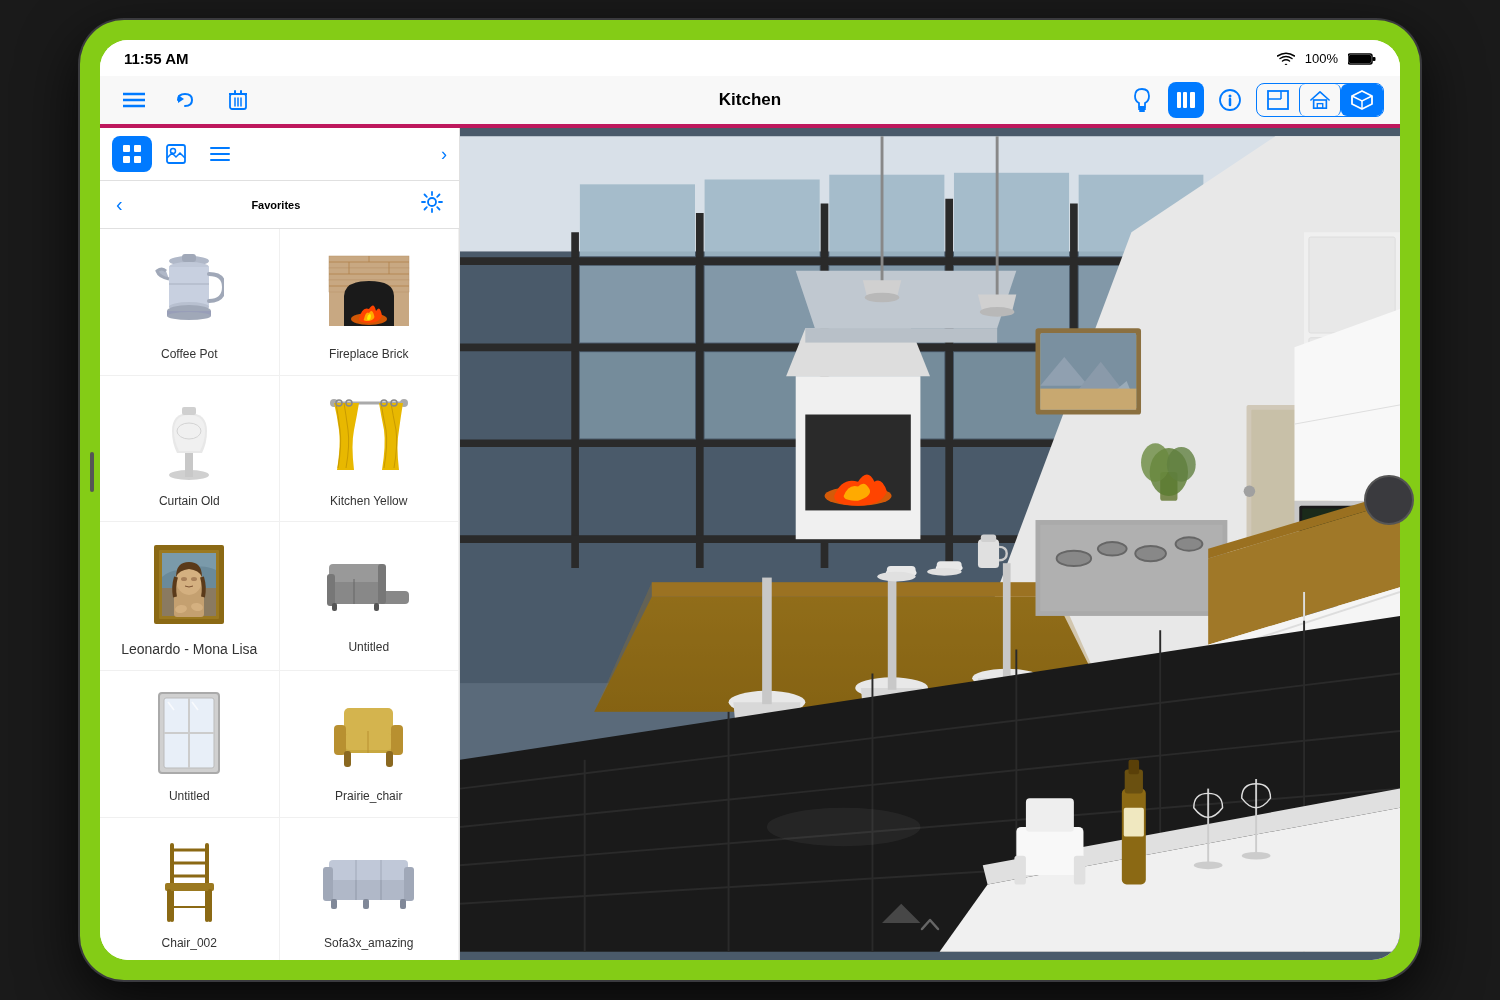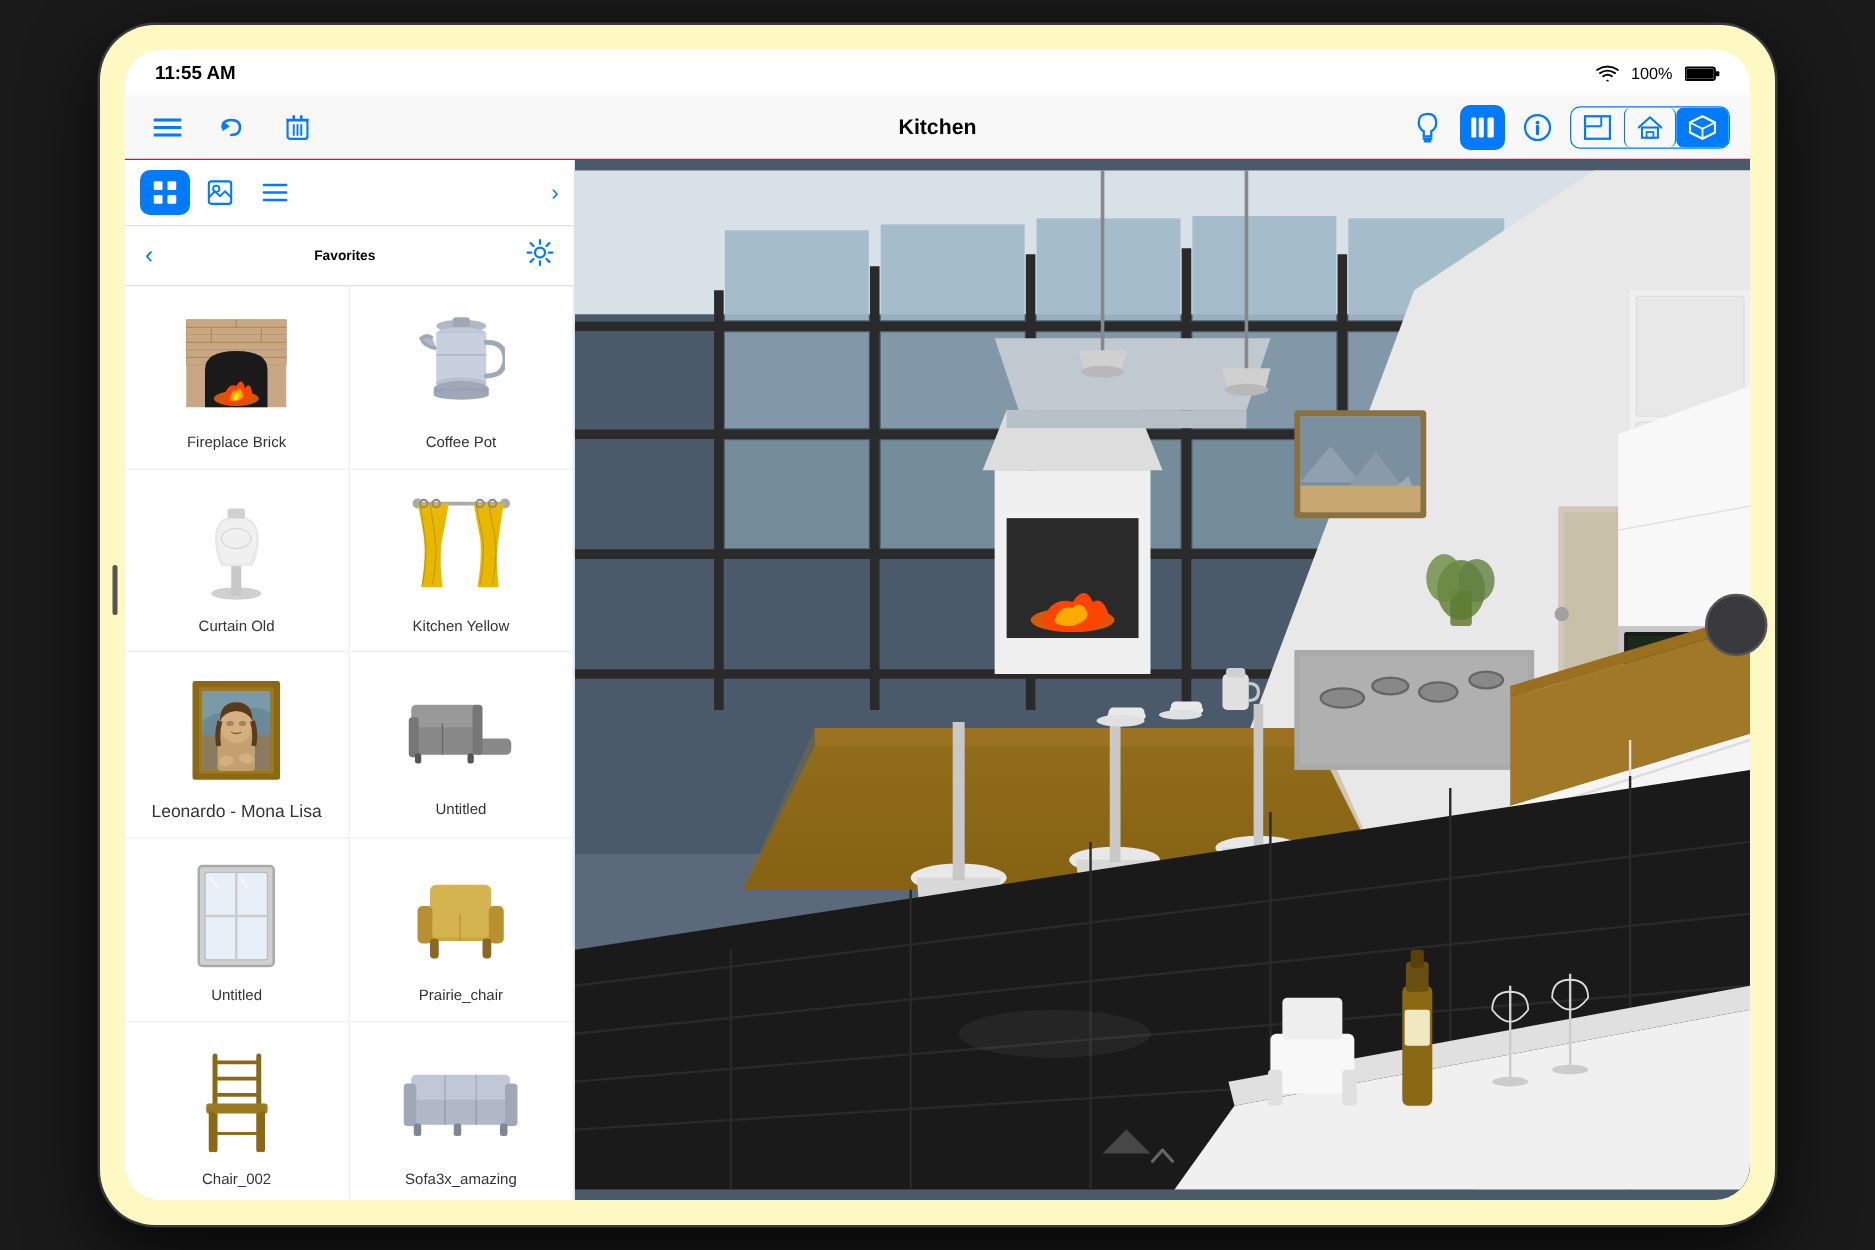--- a/index.html
+++ b/index.html
@@ -8,21 +8,21 @@
       display: flex;
       justify-content: center;
       align-items: center;
       min-height: 100vh;
       font-family: -apple-system, BlinkMacSystemFont, 'Helvetica Neue', sans-serif;
     }
 
     .device-frame {
       width: 1340px;
       height: 960px;
-      background: #fef9c3;
+      background: #84cc16;
       border-radius: 44px;
       padding: 20px;
       box-shadow: 0 0 0 2px #3a3a3e, 0 20px 60px rgba(0,0,0,0.8);
       position: relative;
     }
 
     .device-screen {
       width: 100%;
       height: 100%;
       background: #fff;
@@ -51,21 +51,21 @@
       display: flex;
       align-items: flex-end;
       gap: 10px;
       font-size: 13px;
       color: #000;
     }
 
     
     .nav-bar {
       background: #f8f8f8;
-      border-bottom: 1px solid #be185d;
+      border-bottom: 4px solid #be185d;
       height: 52px;
       display: flex;
       align-items: center;
       padding: 0 16px;
       flex-shrink: 0;
       gap: 12px;
     }
     .nav-left {
       display: flex;
       align-items: center;
@@ -433,20 +433,45 @@
               <circle cx="11" cy="11" r="4" stroke="#007AFF" stroke-width="1.8" fill="none"></circle>
               <path d="M11 1 L11 4 M11 18 L11 21 M1 11 L4 11 M18 11 L21 11 M3.5 3.5 L5.8 5.8 M16.2 16.2 L18.5 18.5 M18.5 3.5 L16.2 5.8 M5.8 16.2 L3.5 18.5" stroke="#007AFF" stroke-width="1.8" stroke-linecap="round"></path>
             </svg>
           </button>
         </div>
 
         <div class="items-grid">
 
           <div class="grid-item">
             <div class="grid-item-image">
+              <svg width="70" height="85" viewBox="0 0 70 85">
+
+                <ellipse cx="35" cy="12" rx="20" ry="5" fill="#b0b8c8"></ellipse>
+                <rect x="28" y="5" width="14" height="8" rx="3" fill="#a0a8b8"></rect>
+
+                <ellipse cx="35" cy="18" rx="20" ry="5" fill="#c0c8d8"></ellipse>
+                <rect x="15" y="18" width="40" height="40" fill="#c8d0e0"></rect>
+                <ellipse cx="35" cy="58" rx="20" ry="5" fill="#b8c0d0"></ellipse>
+
+                <path d="M55 25 Q70 25 70 38 Q70 52 55 52" stroke="#a0a8b8" stroke-width="4" fill="none" stroke-linecap="round"></path>
+
+                <path d="M15 30 Q5 28 3 22 Q8 18 12 22" stroke="#a0a8b8" stroke-width="3" fill="#b0b8c8"></path>
+
+                <line x1="15" y1="35" x2="55" y2="35" stroke="#a8b0c0" stroke-width="1"></line>
+
+                <ellipse cx="35" cy="62" rx="22" ry="6" fill="#a0a8b8"></ellipse>
+                <rect x="13" y="62" width="44" height="5" fill="#989eb8"></rect>
+                <ellipse cx="35" cy="67" rx="22" ry="4" fill="#a0a8b8"></ellipse>
+              </svg>
+            </div>
+            <span class="grid-item-label">Coffee Pot</span>
+          </div>
+
+          <div class="grid-item">
+            <div class="grid-item-image">
               <svg width="90" height="80" viewBox="0 0 90 80">
 
                 <rect x="5" y="5" width="80" height="70" fill="#c8a882"></rect>
 
                 <rect x="5" y="5" width="80" height="12" fill="#c8a882" stroke="#b8936a" stroke-width="0.5"></rect>
                 <rect x="5" y="17" width="80" height="12" fill="#c8a882" stroke="#b8936a" stroke-width="0.5"></rect>
                 <rect x="5" y="29" width="80" height="12" fill="#c8a882" stroke="#b8936a" stroke-width="0.5"></rect>
                 <line x1="5" y1="11" x2="85" y2="11" stroke="#b0804a" stroke-width="0.8"></line>
                 <line x1="5" y1="23" x2="85" y2="23" stroke="#b0804a" stroke-width="0.8"></line>
                 <line x1="5" y1="35" x2="85" y2="35" stroke="#b0804a" stroke-width="0.8"></line>
@@ -456,45 +481,20 @@
 
                 <path d="M 20 75 L 20 45 Q 20 30 45 30 Q 70 30 70 45 L 70 75 Z" fill="#1a1a1a"></path>
 
                 <ellipse cx="45" cy="68" rx="18" ry="6" fill="#ff6600" opacity="0.8"></ellipse>
                 <path d="M35 68 Q38 55 45 58 Q50 50 52 60 Q56 53 58 65 Q55 72 45 72 Q35 72 35 68" fill="#ff4400"></path>
                 <path d="M40 68 Q42 60 45 62 Q48 57 50 64 Q52 68 45 70 Q38 70 40 68" fill="#ffaa00"></path>
                 <path d="M43 68 Q44 63 45 64 Q46 61 47 65 Q47 68 45 69 Q43 69 43 68" fill="#ffee00"></path>
               </svg>
             </div>
             <span class="grid-item-label">Fireplace Brick</span>
-          </div>
-
-          <div class="grid-item">
-            <div class="grid-item-image">
-              <svg width="70" height="85" viewBox="0 0 70 85">
-
-                <ellipse cx="35" cy="12" rx="20" ry="5" fill="#b0b8c8"></ellipse>
-                <rect x="28" y="5" width="14" height="8" rx="3" fill="#a0a8b8"></rect>
-
-                <ellipse cx="35" cy="18" rx="20" ry="5" fill="#c0c8d8"></ellipse>
-                <rect x="15" y="18" width="40" height="40" fill="#c8d0e0"></rect>
-                <ellipse cx="35" cy="58" rx="20" ry="5" fill="#b8c0d0"></ellipse>
-
-                <path d="M55 25 Q70 25 70 38 Q70 52 55 52" stroke="#a0a8b8" stroke-width="4" fill="none" stroke-linecap="round"></path>
-
-                <path d="M15 30 Q5 28 3 22 Q8 18 12 22" stroke="#a0a8b8" stroke-width="3" fill="#b0b8c8"></path>
-
-                <line x1="15" y1="35" x2="55" y2="35" stroke="#a8b0c0" stroke-width="1"></line>
-
-                <ellipse cx="35" cy="62" rx="22" ry="6" fill="#a0a8b8"></ellipse>
-                <rect x="13" y="62" width="44" height="5" fill="#989eb8"></rect>
-                <ellipse cx="35" cy="67" rx="22" ry="4" fill="#a0a8b8"></ellipse>
-              </svg>
-            </div>
-            <span class="grid-item-label">Coffee Pot</span>
           </div>
 
           <div class="grid-item">
             <div class="grid-item-image">
               <svg width="65" height="90" viewBox="0 0 65 90">
 
                 <ellipse cx="32" cy="82" rx="20" ry="5" fill="#d0d0d0"></ellipse>
                 <rect x="28" y="60" width="8" height="24" fill="#c8c8c8"></rect>
 
                 <path d="M20 60 Q15 50 15 38 Q15 20 32 20 Q50 20 50 38 Q50 50 45 60 Z" fill="#e8e8e8"></path>

